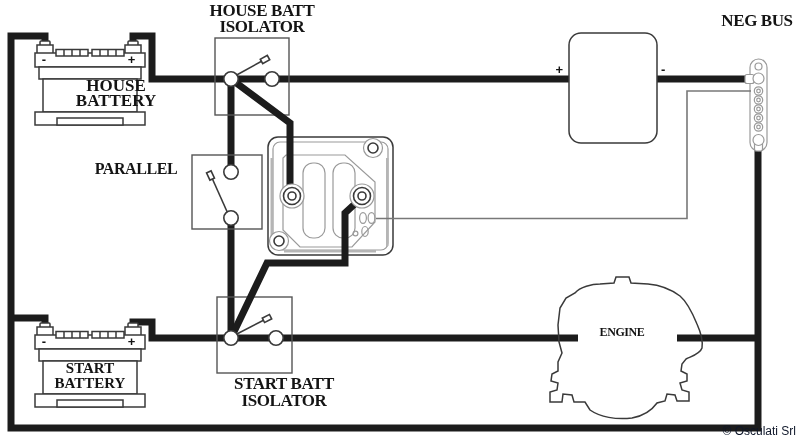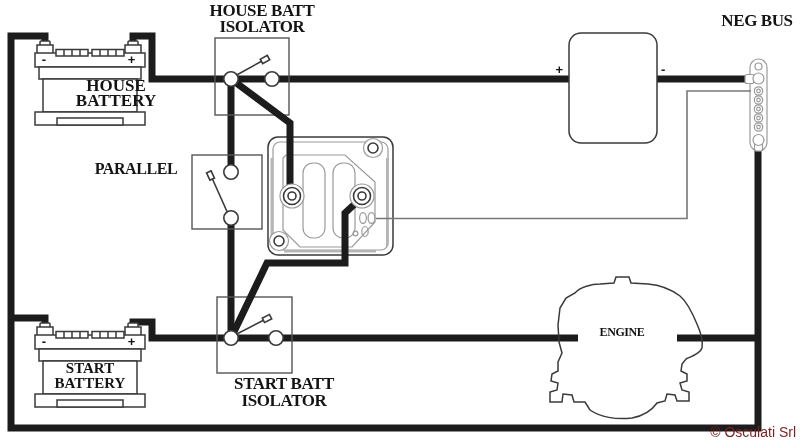--- a/index.html
+++ b/index.html
@@ -24,21 +24,21 @@
        color:var(--text);letter-spacing:-0.4px;white-space:nowrap;line-height:1.05;font-family:Liberation Serif, serif;}
   .lbl span{display:block;}
   #lbl-hbi{left:262px;top:3px;font-size:17px;line-height:16px;}
   #lbl-sp {left:608px;top:8px;font-size:17px;}
   #lbl-nb {left:757px;top:12px;font-size:17px;}
   #lbl-ep {left:136px;top:158px;font-size:16px;line-height:22px;}
   #lbl-hb {left:90px;top:79px;font-size:17px;line-height:14.5px;letter-spacing:0;margin-left:26px;}
   #lbl-sb {left:90px;top:361px;font-size:15px;line-height:14.5px;letter-spacing:0;}
   #lbl-sbi{left:253px;top:375px;font-size:17px;line-height:17px;margin-left:31px;}
   #lbl-en {left:622px;top:326px;font-size:12px;}
-  #copyright{position:absolute;right:4px;top:424px;font-size:14px;font-weight:normal;color:#7f1d1d;}
+  #copyright{position:absolute;right:4px;top:424px;font-size:12px;font-weight:normal;color:#0f172a;}
 </style>
 </head>
 <body>
 
 <div id="stage">
 
   <svg id="diagram" width="800" height="443" viewBox="0 0 800 443">
 
     <defs>
       <g id="battery">

